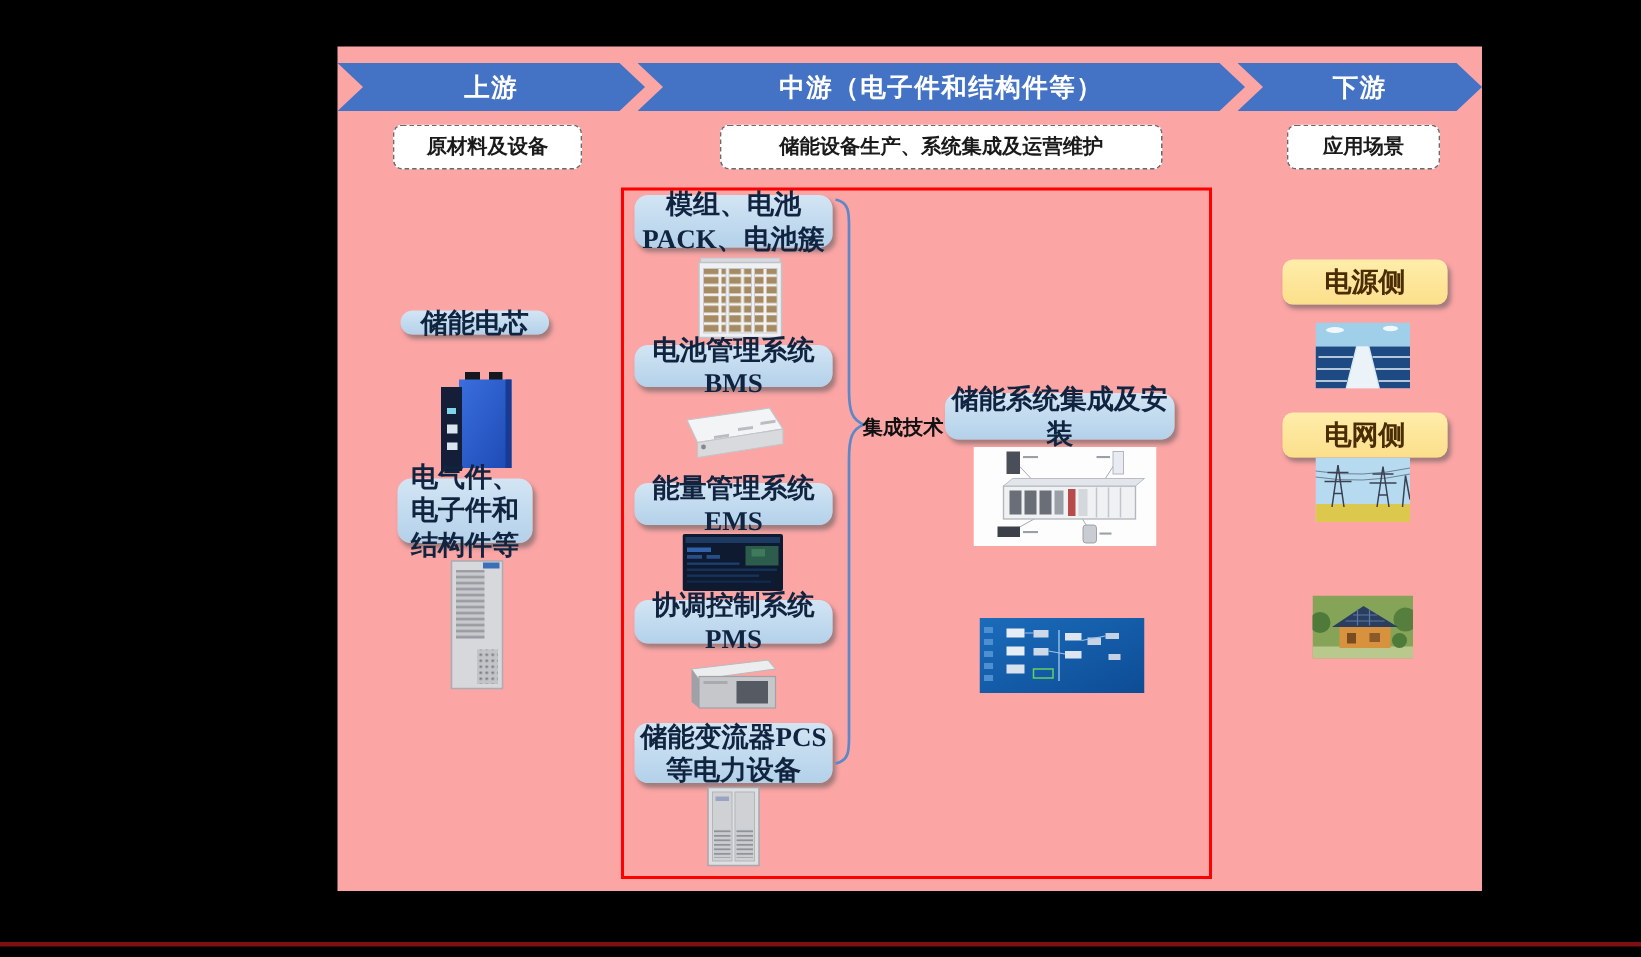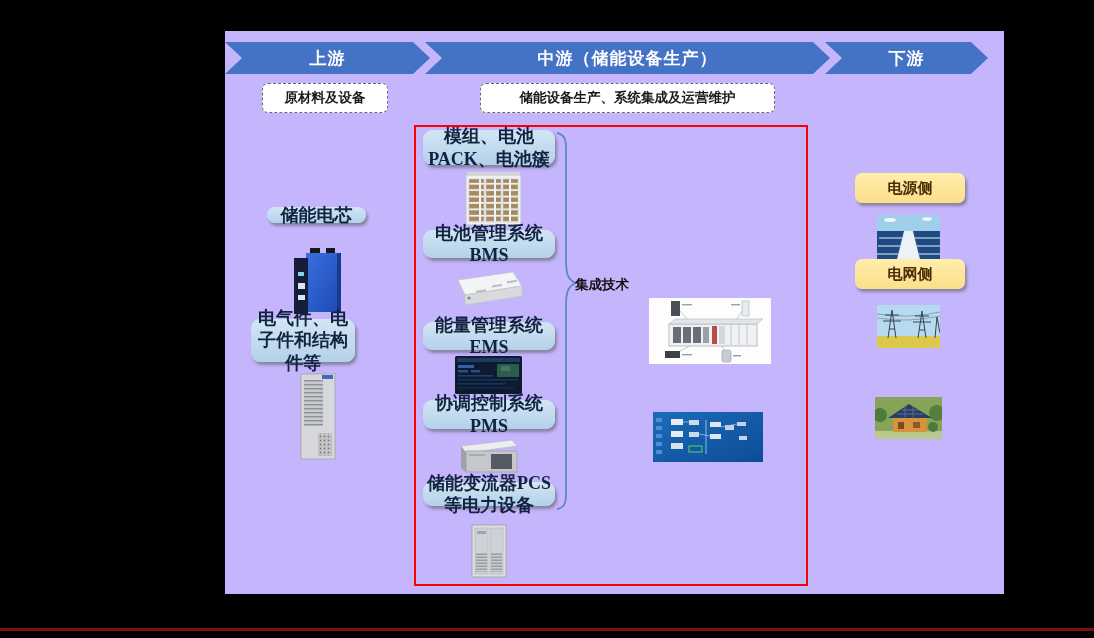--- a/index.html
+++ b/index.html
@@ -1,80 +1,81 @@
 <!DOCTYPE html>
 <html><head>
 <meta charset="utf-8">
 <style>
   html,body{margin:0;padding:0;background:#000;}
   body{width:1094px;height:638px;position:relative;overflow:hidden;
        font-family:"Liberation Serif","DejaVu Serif",serif;}
   .stage{position:absolute;left:0;top:0;width:1094px;height:638px;background:#000;}
-  .content{position:absolute;left:225px;top:31px;width:763px;height:563px;background:#c4b5fd;padding-left:16px;}
+  .content{position:absolute;left:225px;top:31px;width:763px;height:563px;background:#fca5a5;}
   
   .chev{position:absolute;top:11px;height:32px;background:#4472c4;color:#fff;
         font-weight:bold;font-size:17px;display:flex;align-items:center;justify-content:center;
         clip-path:polygon(0 0,calc(100% - 17px) 0,100% 50%,calc(100% - 17px) 100%,0 100%,17px 50%);
         letter-spacing:1px;}
   
   .dashed{position:absolute;top:52px;height:30px;border:1.6px dashed #6a6a6a;border-radius:6px;
           background:#fff;display:flex;align-items:center;justify-content:center;
           font-weight:bold;font-size:13.5px;color:#1a1a1a;box-sizing:border-box;}
   
   .bluebox{position:absolute;background:linear-gradient(#d3e5f4,#b3d1ea);
            border-radius:9px;box-shadow:2px 3px 3px rgba(90,90,90,.55);
            display:flex;align-items:center;justify-content:center;text-align:center;
            font-weight:bold;font-size:18px;color:#10233f;line-height:1.25;
            padding:2px 4px;box-sizing:border-box;}
   
   .yellowbox{position:absolute;background:linear-gradient(#ffedaa,#fbdf8b);
            border-radius:7px;box-shadow:2px 3px 3px rgba(90,90,90,.55);
            display:flex;align-items:center;justify-content:center;text-align:center;
-           font-weight:bold;font-size:15px;color:#4a2c05;box-sizing:border-box;}
+           font-weight:bold;font-size:18px;color:#4a2c05;box-sizing:border-box;}
   .redframe{position:absolute;left:189px;top:94px;width:394px;height:461px;
             border:2px solid #ff0000;box-sizing:border-box;}
   .bracelabel{position:absolute;left:350px;top:227px;width:70px;height:20px;
               font-weight:bold;font-size:13.5px;color:#111;display:flex;align-items:center;margin-top:17px;}
   .img{position:absolute;}
   .img svg{width:100%;height:100%;display:block;}
   .bottom-rule{position:absolute;left:0;top:628px;width:1094px;height:3px;background:#7d1111;}
 </style>
 </head>
 <body>
 
 <div class="stage">
   <div class="content">
 
     <div class="chev" style="left:0;width:205px">上游</div>
-    <div class="chev" style="left:200px;width:405px">中游（储能设备生产）</div>
+    <div class="chev" style="left:200px;width:405px">中游（电子件和结构件等）</div>
     <div class="chev" style="left:600px;width:163px">下游</div>
 
     <div class="dashed" style="left:37px;width:126px">原材料及设备</div>
     <div class="dashed" style="left:255px;width:295px">储能设备生产、系统集成及运营维护</div>
+    <div class="dashed" style="left:633px;width:102px">应用场景</div>
 
     <div class="bluebox" style="left:42px;top:176px;width:99px;height:16px">储能电芯</div>
     <div class="img" style="left:64px;top:215px;width:56px;height:70px">
       <svg viewBox="0 0 56 70">
         <rect x="21" y="2" width="10" height="7" fill="#15181c"></rect>
         <rect x="37" y="2" width="9" height="7" fill="#15181c"></rect>
         <defs>
             <linearGradient id="p-cell" x1="0" y1="0" x2="1" y2="1">
           <stop offset="0" stop-color="#3a6fdd"></stop>
               <stop offset="1" stop-color="#1d49b4"></stop>
             </linearGradient>
           </defs>
         <rect x="17" y="7" width="35" height="59" fill="url(#p-cell)"></rect>
         <rect x="48" y="7" width="4" height="59" fill="#173a93"></rect>
         <rect x="5" y="12" width="14" height="56" fill="#141e38"></rect>
         <rect x="9" y="26" width="6" height="4" fill="#7fd4e8"></rect>
         <rect x="9" y="37" width="7" height="6" fill="#d9e6ef"></rect>
         <rect x="9" y="49" width="7" height="5" fill="#d9e6ef"></rect>
       </svg>
     </div>
-    <div class="bluebox" style="left:26px;top:288px;width:104px;height:43px">电气件、电子件和结构件等</div>
+    <div class="bluebox" style="left:40px;top:288px;width:90px;height:43px">电气件、电子件和结构件等</div>
     <div class="img" style="left:66px;top:340px;width:52px;height:91px">
       <svg viewBox="0 0 52 91">
         <defs>
           <pattern id="p-vents" width="4" height="4" patternUnits="userSpaceOnUse">
               <rect width="4" height="4" fill="#c7c9cd"></rect>
               <rect y="1" width="4" height="1.4" fill="#8e9196"></rect>
             </pattern>
           <pattern id="p-dots" width="4" height="4" patternUnits="userSpaceOnUse">
               <rect width="4" height="4" fill="#c2c4c8"></rect>
               <circle cx="1.5" cy="1.5" r="0.9" fill="#77797e"></circle>
@@ -135,21 +136,21 @@
     <div class="bluebox" style="left:198px;top:369px;width:132px;height:29px">协调控制系统PMS</div>
     <div class="img" style="left:232px;top:406px;width:63px;height:39px">
       <svg viewBox="0 0 63 39">
         <polygon points="4,9 55,3 60,9 9,16" fill="#ecedef" stroke="#b8babd" stroke-width="0.7"></polygon>
         <polygon points="4,9 9,16 9,35 4,31" fill="#9ea1a6"></polygon>
         <rect x="9" y="14" width="51" height="21" fill="#c5c7cb" stroke="#9ea1a6" stroke-width="0.8"></rect>
         <rect x="34" y="17" width="21" height="15" fill="#565a62"></rect>
         <rect x="12" y="17" width="16" height="2" fill="#a7aaae"></rect>
       </svg>
     </div>
-    <div class="bluebox" style="left:198px;top:451px;width:132px;height:24px">储能变流器PCS等电力设备</div>
+    <div class="bluebox" style="left:198px;top:451px;width:132px;height:40px">储能变流器PCS等电力设备</div>
     <div class="img" style="left:243px;top:492px;width:42px;height:56px">
       <svg viewBox="0 0 42 56">
         <defs>
             <pattern id="p-gr" width="4" height="3" patternUnits="userSpaceOnUse">
               <rect width="4" height="3" fill="#caccd0"></rect>
               <rect y="0.6" width="4" height="1.2" fill="#8f9297"></rect>
             </pattern>
           </defs>
         <rect x="4" y="2" width="34" height="52" fill="#dddfe2" stroke="#a5a8ac" stroke-width="1"></rect>
         <rect x="7" y="5" width="13" height="46" fill="#cfd1d5" stroke="#b0b3b7" stroke-width="0.6"></rect>
@@ -160,20 +161,21 @@
       </svg>
     </div>
 
     <div class="img" style="left:330px;top:101px;width:22px;height:378px">
       <svg viewBox="0 0 22 378">
         <path d="M2,1 C12,3 11,11 11,23 L11,128 C11,142 13,148 21,151 C13,154 11,160 11,174 L11,355 C11,367 12,375 2,377" fill="none" stroke="#5b88c9" stroke-width="1.8"></path>
       </svg>
     </div>
     <div class="bracelabel">集成技术</div>
 
+    <div class="bluebox" style="left:405px;top:231px;width:153px;height:31px">储能系统集成及安装</div>
     <div class="img" style="left:424px;top:267px;width:122px;height:66px">
       <svg viewBox="0 0 122 66">
         <rect width="122" height="66" fill="#fdfdfd"></rect>
         <line x1="28" y1="10" x2="44" y2="27" stroke="#9aa0a8" stroke-width="0.6"></line>
         <line x1="95" y1="10" x2="84" y2="27" stroke="#9aa0a8" stroke-width="0.6"></line>
         <line x1="26" y1="56" x2="44" y2="46" stroke="#9aa0a8" stroke-width="0.6"></line>
         <line x1="77" y1="55" x2="72" y2="47" stroke="#9aa0a8" stroke-width="0.6"></line>
         <rect x="20" y="26" width="88" height="22" fill="#eff1f3" stroke="#b3b7bd" stroke-width="0.9"></rect>
         <polygon points="20,26 26,21 114,21 108,26" fill="#e2e5e9" stroke="#b3b7bd" stroke-width="0.6"></polygon>
         <rect x="24" y="29" width="8" height="16" fill="#6a6e76"></rect>
@@ -238,21 +240,21 @@
         <polygon points="36,16 63,16 63,44 43,44" fill="#1e4a84"></polygon>
         <line x1="2" y1="23" x2="25" y2="23" stroke="#e8f1f7" stroke-width="1"></line>
         <line x1="1" y1="31" x2="23" y2="31" stroke="#e8f1f7" stroke-width="1"></line>
         <line x1="0" y1="39" x2="21" y2="39" stroke="#e8f1f7" stroke-width="1"></line>
         <line x1="38" y1="23" x2="63" y2="23" stroke="#e8f1f7" stroke-width="1"></line>
         <line x1="40" y1="31" x2="63" y2="31" stroke="#e8f1f7" stroke-width="1"></line>
         <line x1="42" y1="39" x2="63" y2="39" stroke="#e8f1f7" stroke-width="1"></line>
         <polygon points="28,16 35,16 42,44 21,44" fill="#ecf3f8"></polygon>
       </svg>
     </div>
-    <div class="yellowbox" style="left:630px;top:228px;width:110px;height:30px">电网侧</div>
+    <div class="yellowbox" style="left:630px;top:244px;width:110px;height:30px">电网侧</div>
     <div class="img" style="left:652px;top:274px;width:63px;height:43px">
       <svg viewBox="0 0 63 43">
         <rect width="63" height="43" fill="#b6dbf1"></rect>
         <rect y="31" width="63" height="12" fill="#ddc84e"></rect>
         <path d="M0,9 Q31,14 63,7" stroke="#5a6270" stroke-width="0.5" fill="none"></path>
         <path d="M0,13 Q31,18 63,11" stroke="#5a6270" stroke-width="0.5" fill="none"></path>
         <g stroke="#3a4150" stroke-width="1" fill="none">
           <path d="M11,33 L15,5 L19,33"></path>
           <line x1="8" y1="10" x2="22" y2="10"></line>
           <line x1="6" y1="16" x2="24" y2="16"></line>

